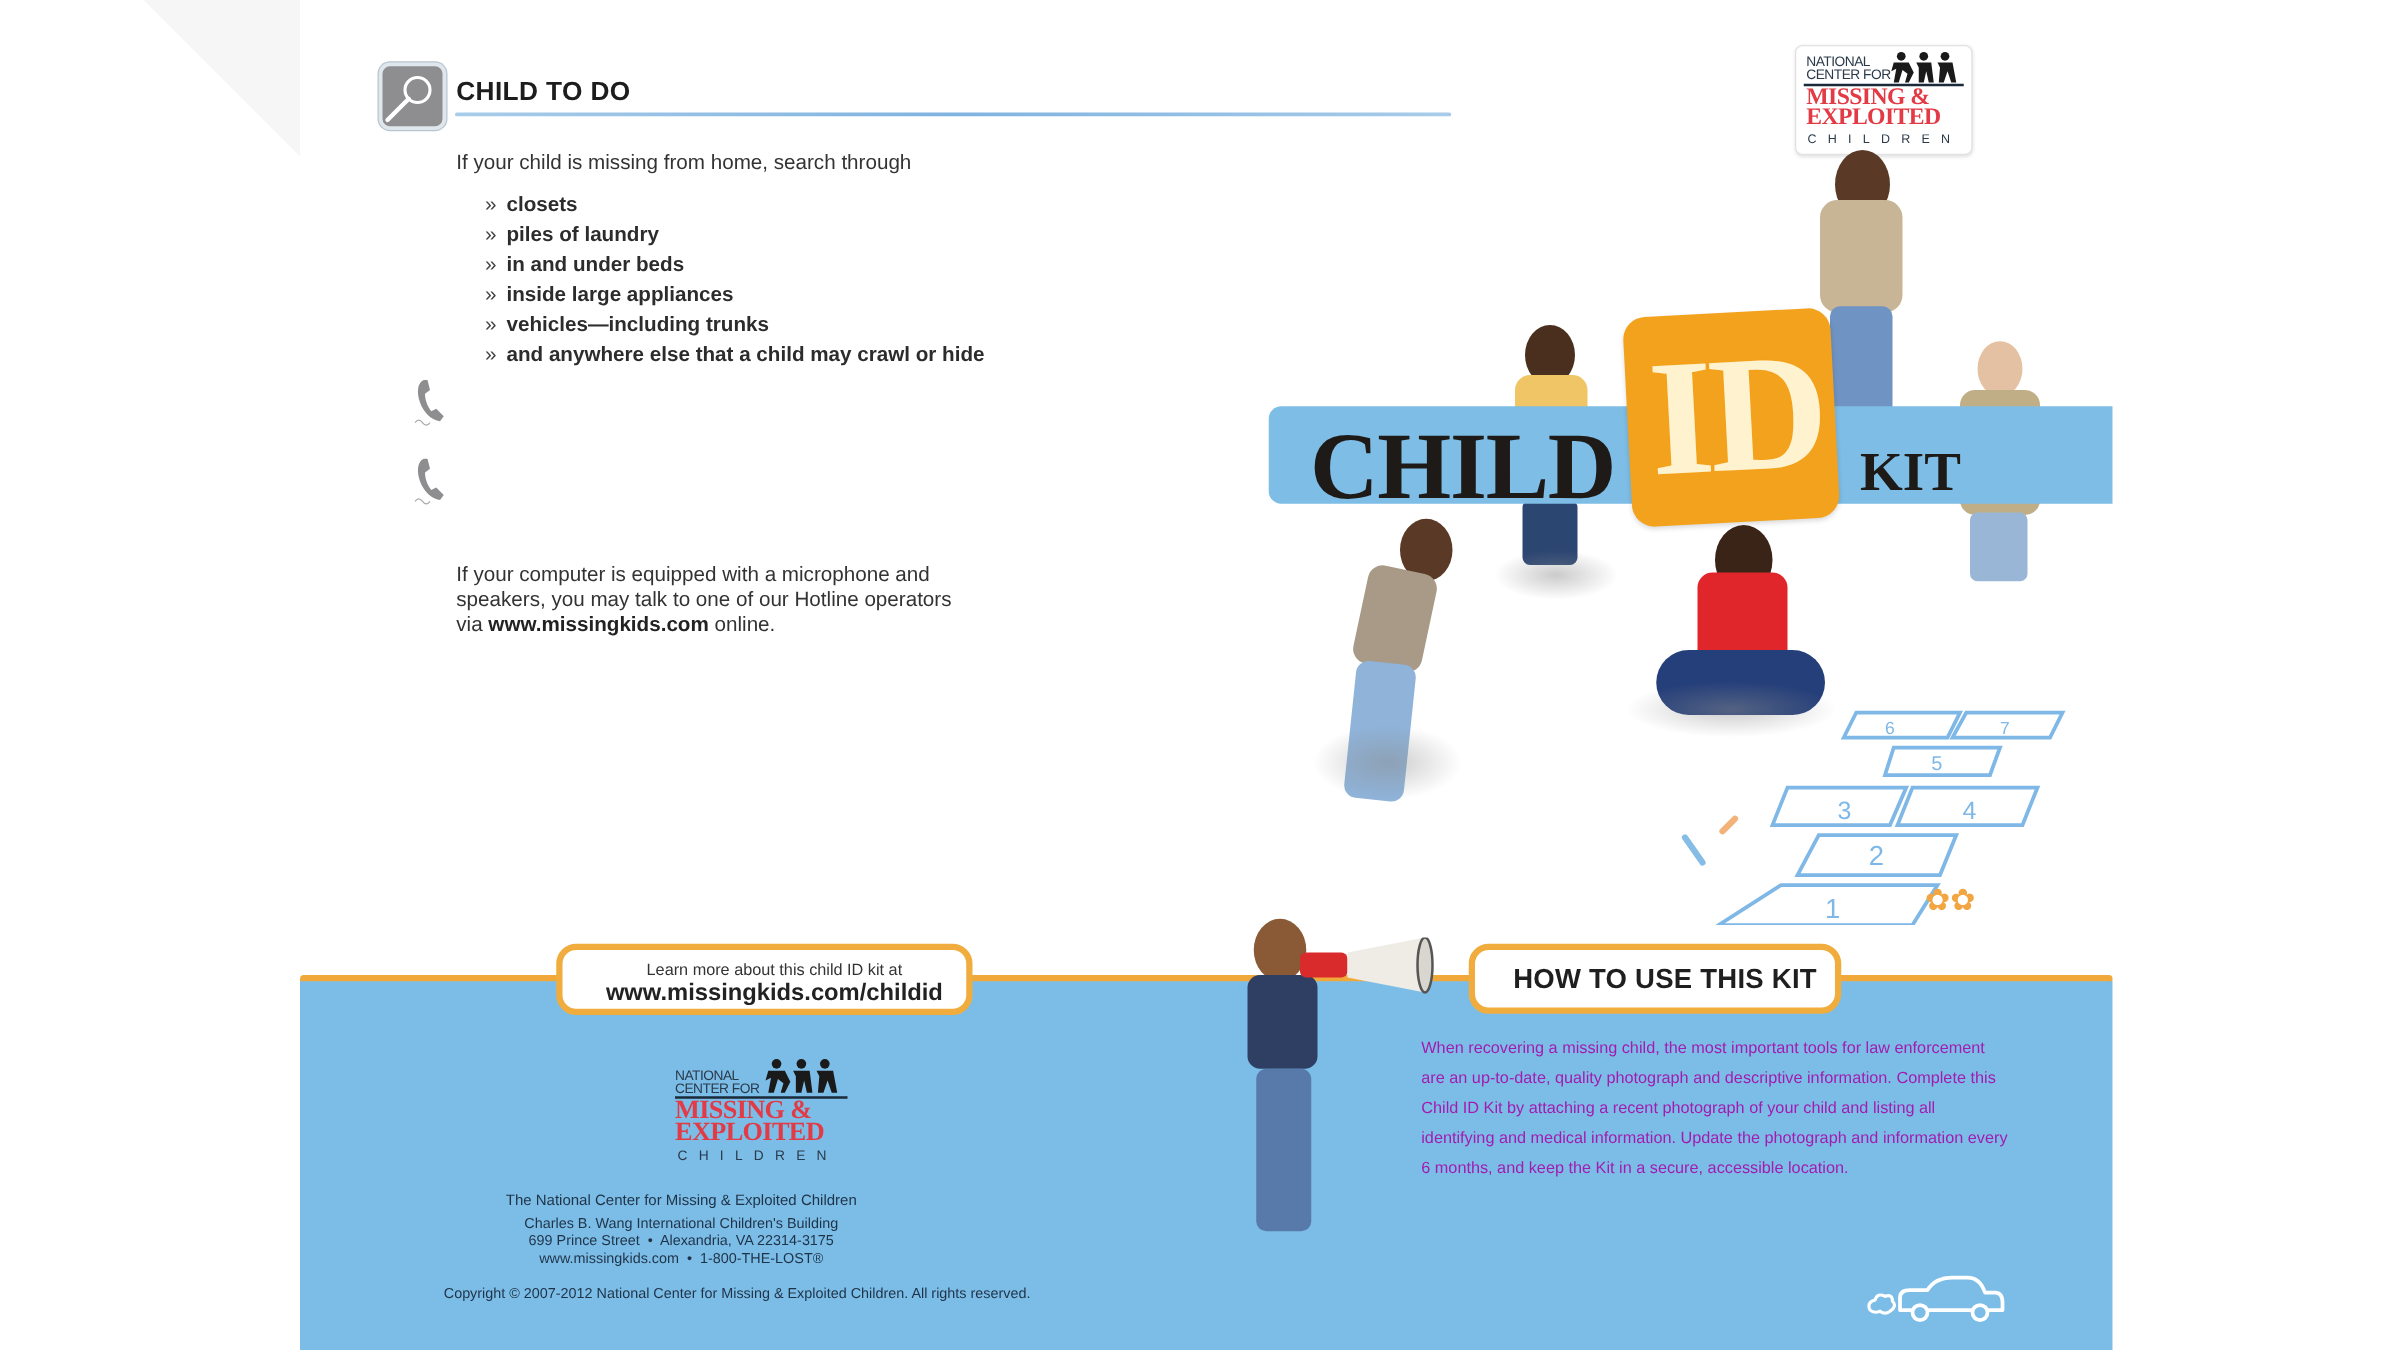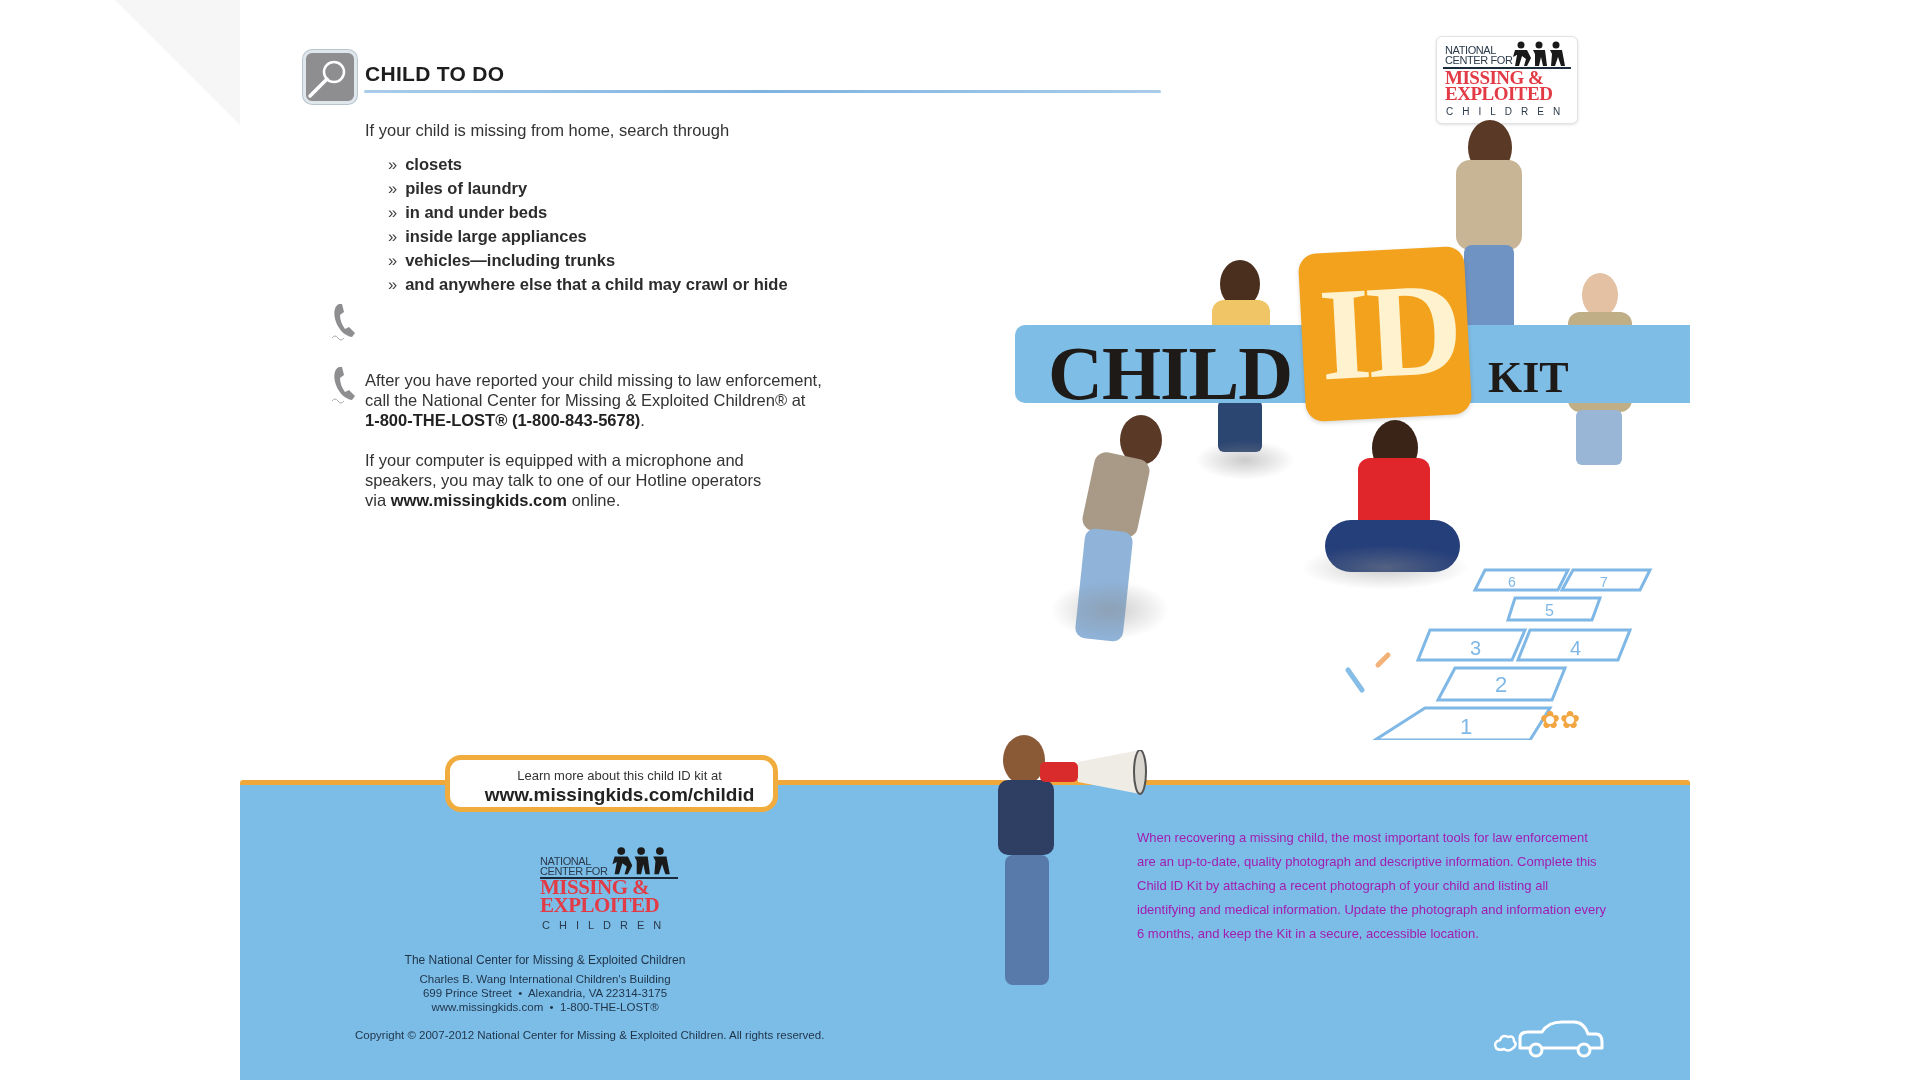--- a/index.html
+++ b/index.html
@@ -72,25 +72,20 @@
 
   <svg class="abs phone" style="top:302px" viewBox="0 0 28 40">
     <path d="M9 2 C4 4 3 12 6 20 C9 28 15 34 22 35 L25 31 L19 25 L15 27 C12 23 10 18 10 13 L14 10 L12 2 Z" fill="#8e8e90"></path>
     <path d="M2 36 q3 -4 6 0 q3 4 6 0" fill="none" stroke="#aaa" stroke-width="1"></path>
   </svg>
 
   <svg class="abs phone" style="top:365px" viewBox="0 0 28 40">
     <path d="M9 2 C4 4 3 12 6 20 C9 28 15 34 22 35 L25 31 L19 25 L15 27 C12 23 10 18 10 13 L14 10 L12 2 Z" fill="#8e8e90"></path>
     <path d="M2 36 q3 -4 6 0 q3 4 6 0" fill="none" stroke="#aaa" stroke-width="1"></path>
   </svg>
-  <div class="abs para" style="top:370px">
-    <span>After you have reported your child missing to law enforcement,</span><br>
-    <span>call the National Center for Missing &amp; Exploited Children® at</span><br>
-    <b>1-800-THE-LOST® (1-800-843-5678)</b><span>.</span>
-  </div>
 
   <div class="abs para" style="top:450px">
     <span>If your computer is equipped with a microphone and</span><br>
     <span>speakers, you may talk to one of our Hotline operators</span><br>
     <span>via </span><b>www.missingkids.com</b><span> online.</span>
   </div>
 
   <div class="abs logo-card">
     <div class="abs" style="left:8px;top:8px">
       <div class="logo-national">NATIONAL</div>
@@ -194,20 +189,23 @@
 
   <div class="abs" style="left:763px;top:735px;width:42px;height:50px;border-radius:50%;background:#8a5a36"></div>
   <div class="abs" style="left:758px;top:780px;width:56px;height:75px;border-radius:10px;background:#2f3f63"></div>
   <div class="abs" style="left:765px;top:855px;width:44px;height:130px;border-radius:8px;background:#587aaa"></div>
   <svg class="abs" style="left:800px;top:750px" width="110" height="48" viewBox="0 0 110 48">
     <rect x="0" y="12" width="38" height="20" rx="5" fill="#d92b2b"></rect>
     <polygon points="38,12 100,0 100,44 38,32" fill="#eeece4"></polygon>
     <ellipse cx="100" cy="22" rx="6" ry="22" fill="#d8d6ce" stroke="#555" stroke-width="2"></ellipse>
   </svg>
 
+  <div class="abs pill" style="left:935px;top:755px;width:298px;height:56px">
+    <div class="how-title">HOW TO USE THIS KIT</div>
+  </div>
   <div class="abs how-body">When recovering a missing child, the most important tools for law enforcement are an up-to-date, quality photograph and descriptive information. Complete this Child ID Kit by attaching a recent photograph of your child and listing all identifying and medical information. Update the photograph and information every 6 months, and keep the Kit in a secure, accessible location.</div>
 
   <svg class="abs" style="left:1252px;top:1018px" width="112" height="42" viewBox="0 0 112 42">
     <path d="M28 30 V20 Q28 14 36 14 H50 Q56 4 70 4 H82 Q92 4 96 16 H104 Q110 16 110 24 V30 Z" fill="none" stroke="#fff" stroke-width="3" stroke-linejoin="round"></path>
     <circle cx="44" cy="32" r="6" fill="#7cbde8" stroke="#fff" stroke-width="3"></circle>
     <circle cx="92" cy="32" r="6" fill="#7cbde8" stroke="#fff" stroke-width="3"></circle>
     <path d="M4 30 q-3 -6 4 -8 q2 -6 8 -3 q6 -2 6 4 q4 4 -2 8 q-4 3 -8 0 q-5 2 -8 -1z" fill="none" stroke="#fff" stroke-width="2.5"></path>
   </svg>
 </div>
 

